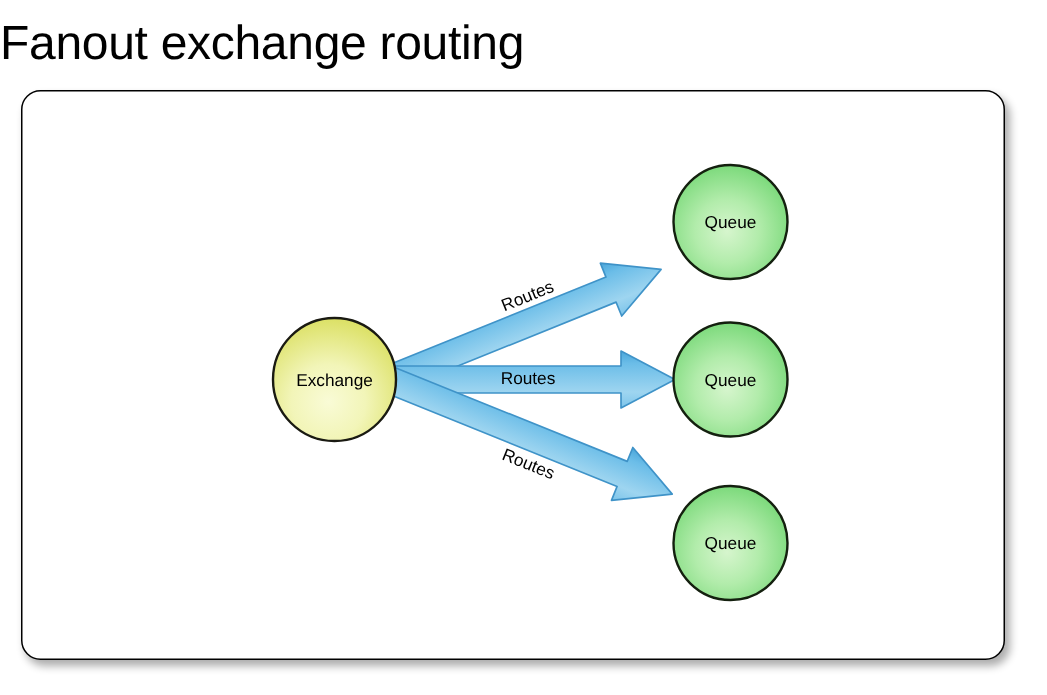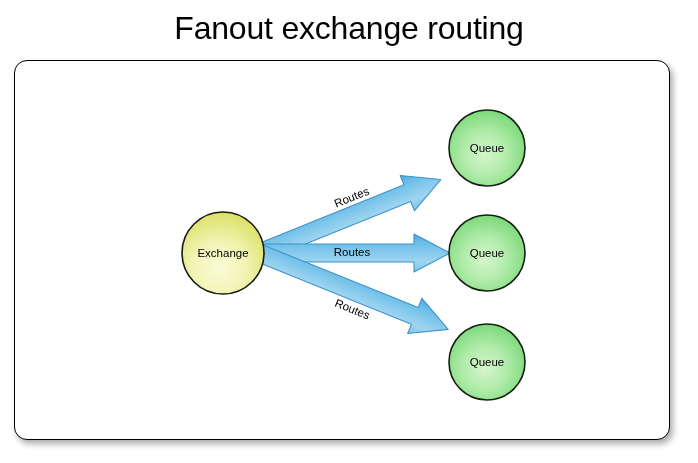--- a/index.html
+++ b/index.html
@@ -13,21 +13,20 @@
     position: relative;
     overflow: hidden;
     font-family: "Liberation Sans", sans-serif;
   }
 
   #diagram-title {
     position: absolute;
     left: 0;
     top: 10px;
     width: 698px;
-    text-align: center;
     font-family: "Liberation Sans", sans-serif;
     font-size: 32px;
     font-weight: 400;
     color: #000000;
     letter-spacing: -0.2px;
     white-space: nowrap;
   }
 
   #canvas-frame {
     position: absolute;

